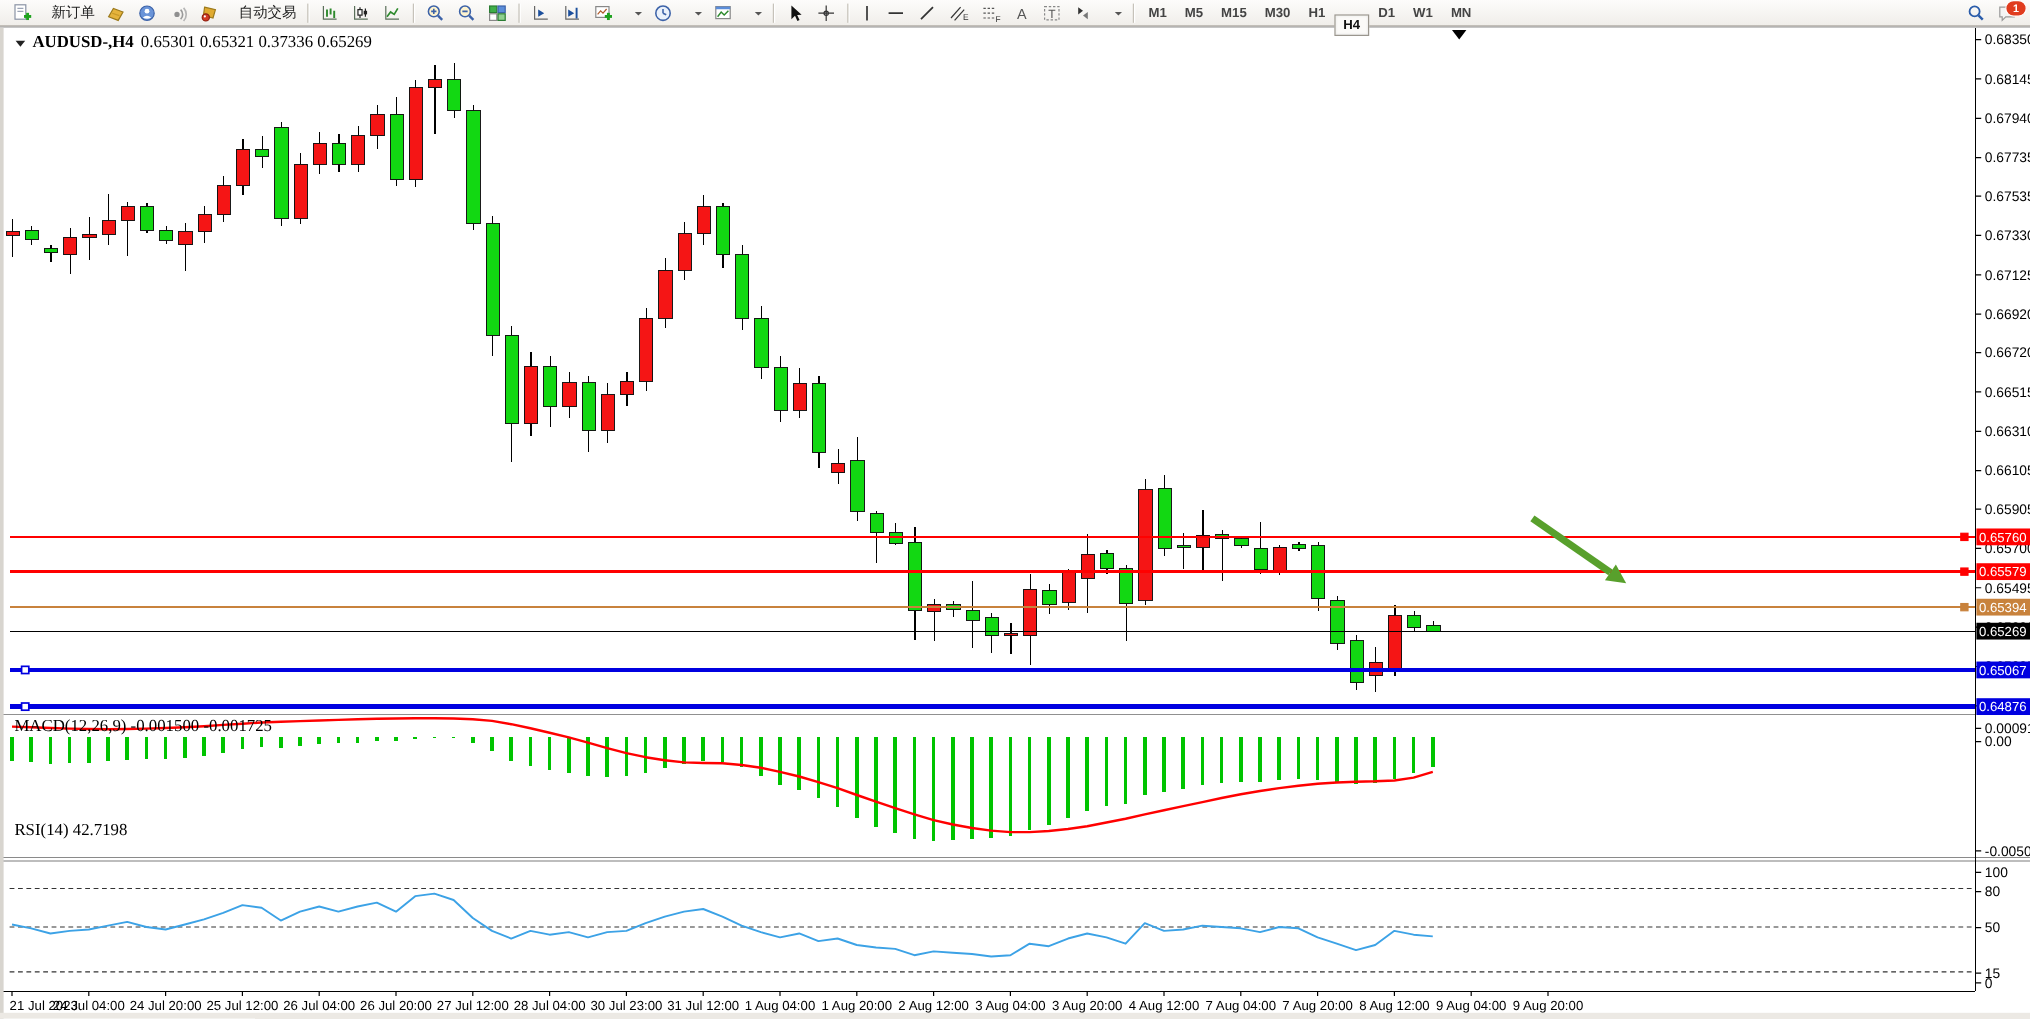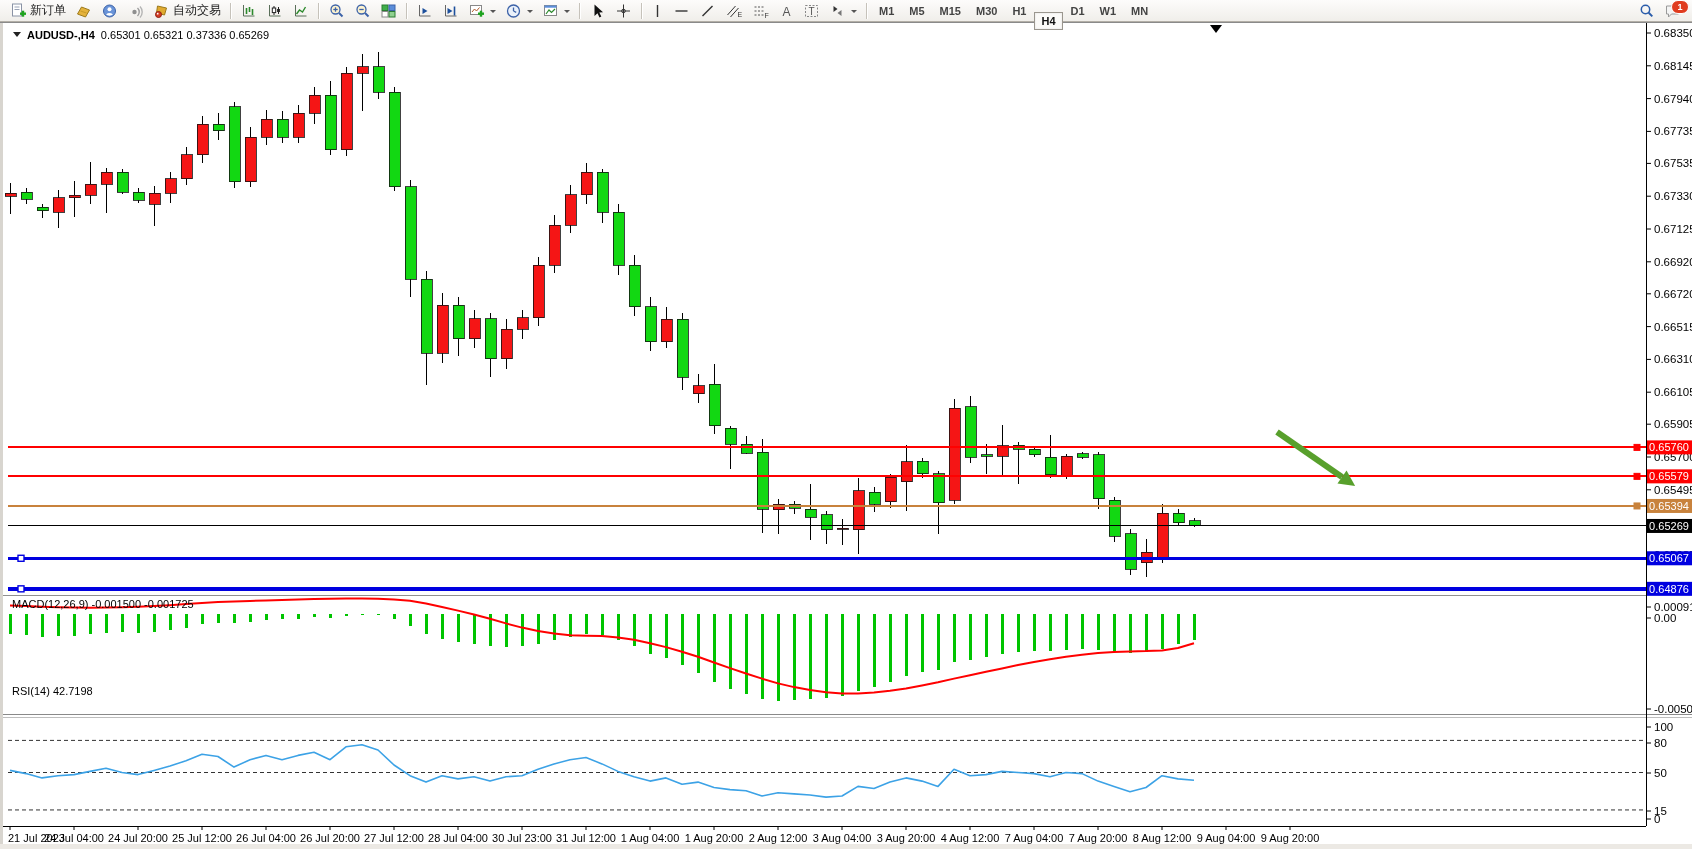--- a/index.html
+++ b/index.html
@@ -2,38 +2,38 @@
 <html><head>
 <meta charset="utf-8">
 <style>
   html,body{margin:0;padding:0;}
   body{width:1692px;height:849px;position:relative;overflow:hidden;background:#fff;
        font-family:"Liberation Sans",sans-serif;}
   
   .toolbar{position:absolute;left:0;top:0;width:1692px;height:22px;box-sizing:border-box;
     display:flex;align-items:center;padding:0 6px;gap:1px;z-index:10;
     background:linear-gradient(#fdfcfb,#f0eeea);border-bottom:1px solid #b3afa7;}
-  .tbtn{display:flex;align-items:center;gap:3px;height:20px;padding:0 3px;border:1px solid transparent;
+  .tbtn{display:flex;align-items:center;gap:16px;height:20px;padding:0 3px;border:1px solid transparent;
     background:transparent;font-family:inherit;font-size:12px;color:#222;cursor:default;}
   .tbtn svg{display:block;}
   .sep{width:1px;height:16px;background:#c6c2ba;margin:0 4px;box-shadow:1px 0 0 #fff;}
   .caret{width:0;height:0;border:3px solid transparent;border-top-color:#555;margin:4px 0 0 2px;}
   .tf{height:18px;padding:0 6px;border:1px solid transparent;background:transparent;
     font-family:inherit;font-size:11px;color:#444;font-weight:bold;}
   .tf.active{border:1px solid #9a968e;background:#fbfaf8;box-shadow:inset 0 0 2px #ddd;color:#111;margin-top:21px;}
   .spacer{flex:1;}
   .chatwrap{position:relative;}
   .badge{position:absolute;top:-2px;right:-4px;min-width:12px;height:12px;border-radius:7px;
     background:#e03c1f;color:#fff;font-size:9px;line-height:12px;text-align:center;padding:0 2px;
     border:1px solid #fff;font-weight:bold;}
   
   #chart-window{position:absolute;left:0;top:22px;width:1692px;height:827px;background:#fff;
     border-top:1px solid #8a8a8a;box-sizing:border-box;}
   #chart-svg{position:absolute;left:0;top:0;z-index:1;}
-  .overlay{position:absolute;z-index:3;font-size:11px;color:#000;white-space:nowrap;}
+  .overlay{position:absolute;z-index:3;font-size:14px;color:#000;white-space:nowrap;font-family:Liberation Serif, serif;}
   #chart-title{left:13px;top:5px;display:flex;align-items:center;gap:6px;}
   .tri-down{width:0;height:0;border:4px solid transparent;border-top:5px solid #222;margin-top:4px;}
   svg text{font-family:"Liberation Sans",sans-serif;}
   .footer-strip{position:absolute;left:0;bottom:0;width:1692px;height:5px;background:#ece9e4;z-index:2;}
   .left-strip{position:absolute;left:0;top:0;width:3px;height:827px;background:#d8d5cf;z-index:2;}
 </style>
 </head>
 <body>
 
 <div class="toolbar">

